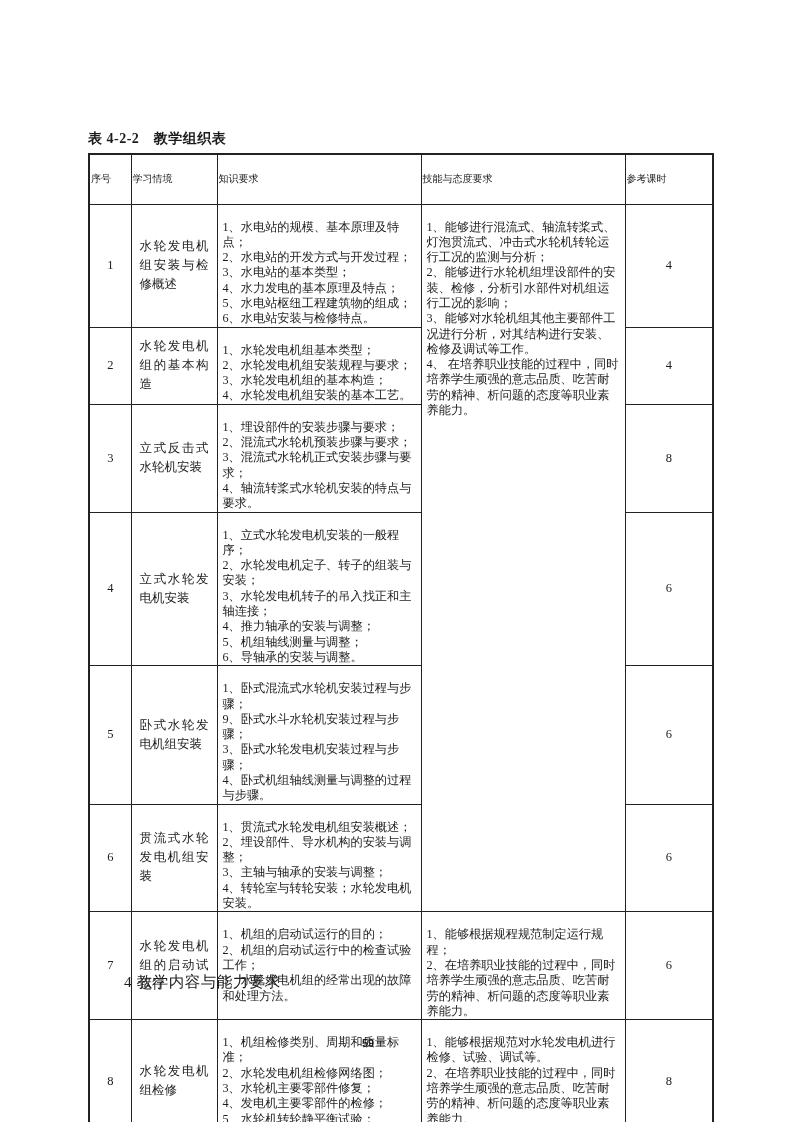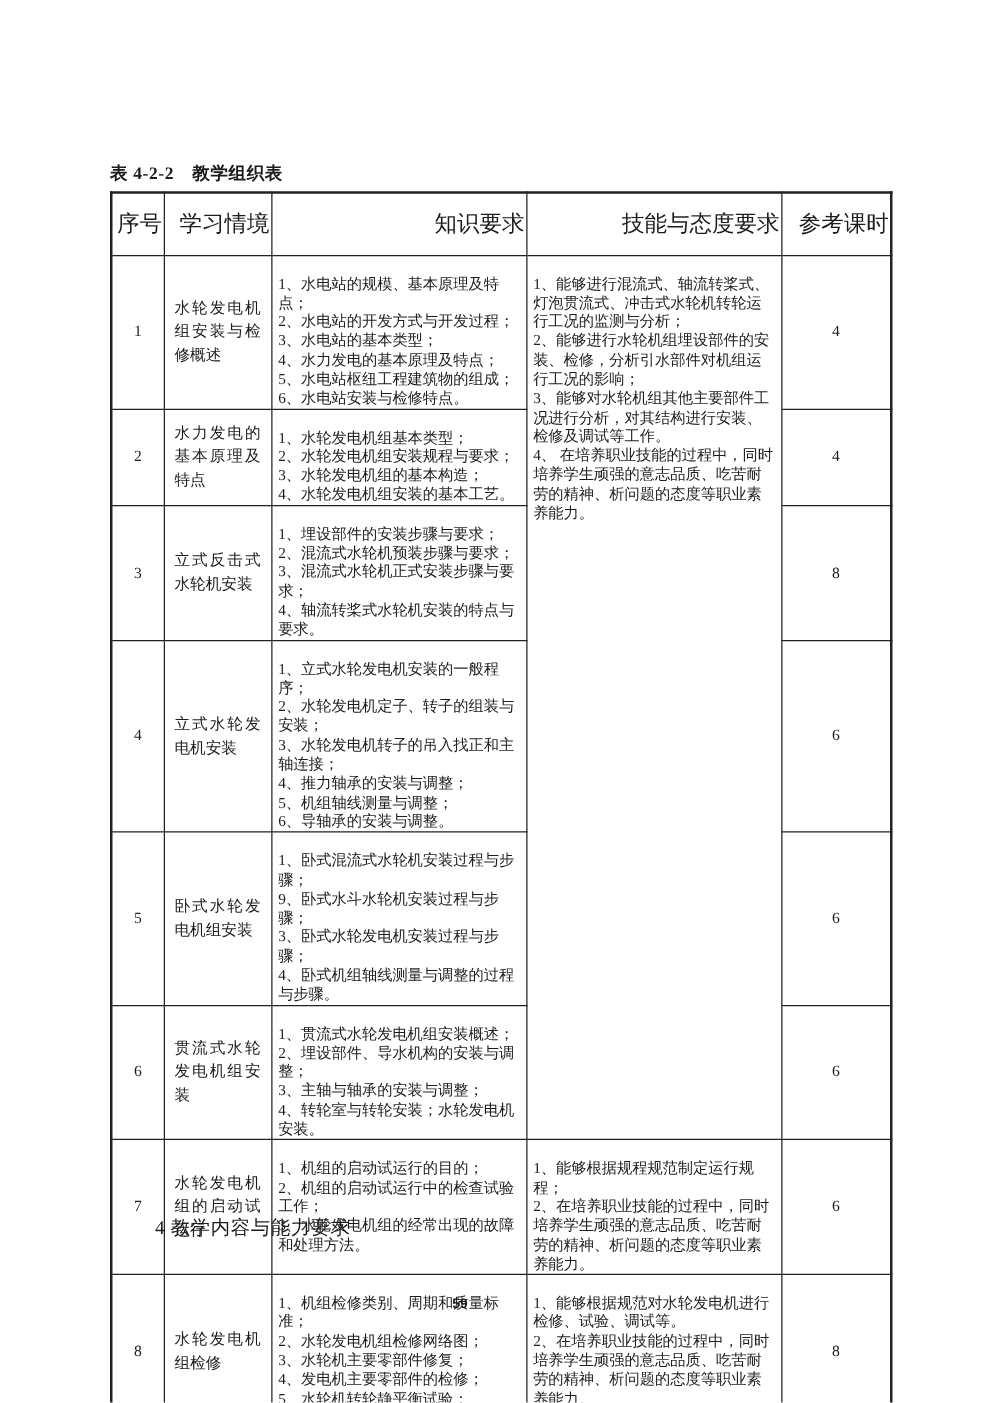--- a/index.html
+++ b/index.html
@@ -14,21 +14,21 @@
   }
   table.org-table {
     position:absolute; left:88px; top:153px; width:624px;
     border-collapse:collapse; table-layout:fixed;
     border:2px solid #222;
   }
   .org-table th, .org-table td {
     border:1px solid #222; overflow:hidden;
   }
   .org-table th {
-    font-weight:normal; font-size:18px; text-align:right; vertical-align:middle;margin-top:16px;
+    font-weight:normal; font-size:10px; text-align:left; vertical-align:middle;margin-top:16px;
   }
   td.c-no   { text-align:center; vertical-align:middle; font-size:12.5px; }
   td.c-sit  {
     vertical-align:middle; font-size:12.5px; line-height:19px;
     padding:0 8px; text-align:justify; text-align-last:left;font-family:Liberation Serif, serif;
   }
   td.c-text {
     vertical-align:top; font-size:12.2px; line-height:15.3px;
     padding:15px 5px 0 5px; white-space:pre-line; text-align:left;
   }
@@ -75,21 +75,21 @@
 5、水电站枢纽工程建筑物的组成；
 6、水电站安装与检修特点。</td>
     <td class="c-text" rowspan="6">1、能够进行混流式、轴流转桨式、灯泡贯流式、冲击式水轮机转轮运行工况的监测与分析；
 2、能够进行水轮机组埋设部件的安装、检修，分析引水部件对机组运行工况的影响；
 3、能够对水轮机组其他主要部件工况进行分析，对其结构进行安装、检修及调试等工作。
 4、 在培养职业技能的过程中，同时培养学生顽强的意志品质、吃苦耐劳的精神、析问题的态度等职业素养能力。</td>
     <td class="c-hrs">4</td>
   </tr>
   <tr style="height:61px">
     <td class="c-no">2</td>
-    <td class="c-sit">水力发电的基本原理及特点</td>
+    <td class="c-sit">水轮发电机组的基本构造</td>
     <td class="c-text">1、水轮发电机组基本类型；
 2、水轮发电机组安装规程与要求；
 3、水轮发电机组的基本构造；
 4、水轮发电机组安装的基本工艺。</td>
     <td class="c-hrs">4</td>
   </tr>
   <tr style="height:96px">
     <td class="c-no">3</td>
     <td class="c-sit">立式反击式水轮机安装</td>
     <td class="c-text">1、埋设部件的安装步骤与要求；

